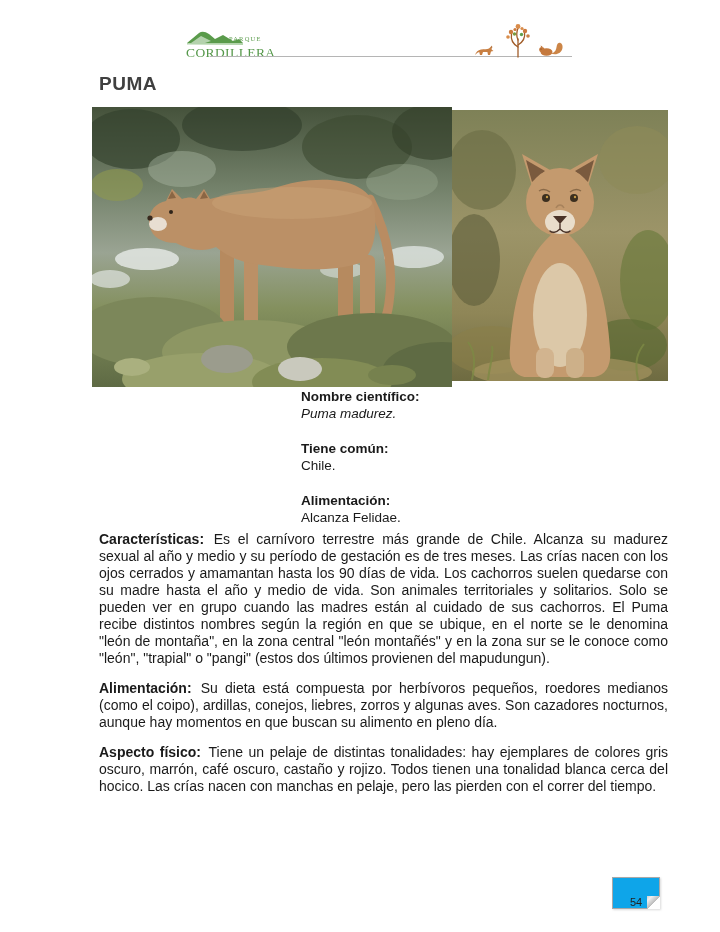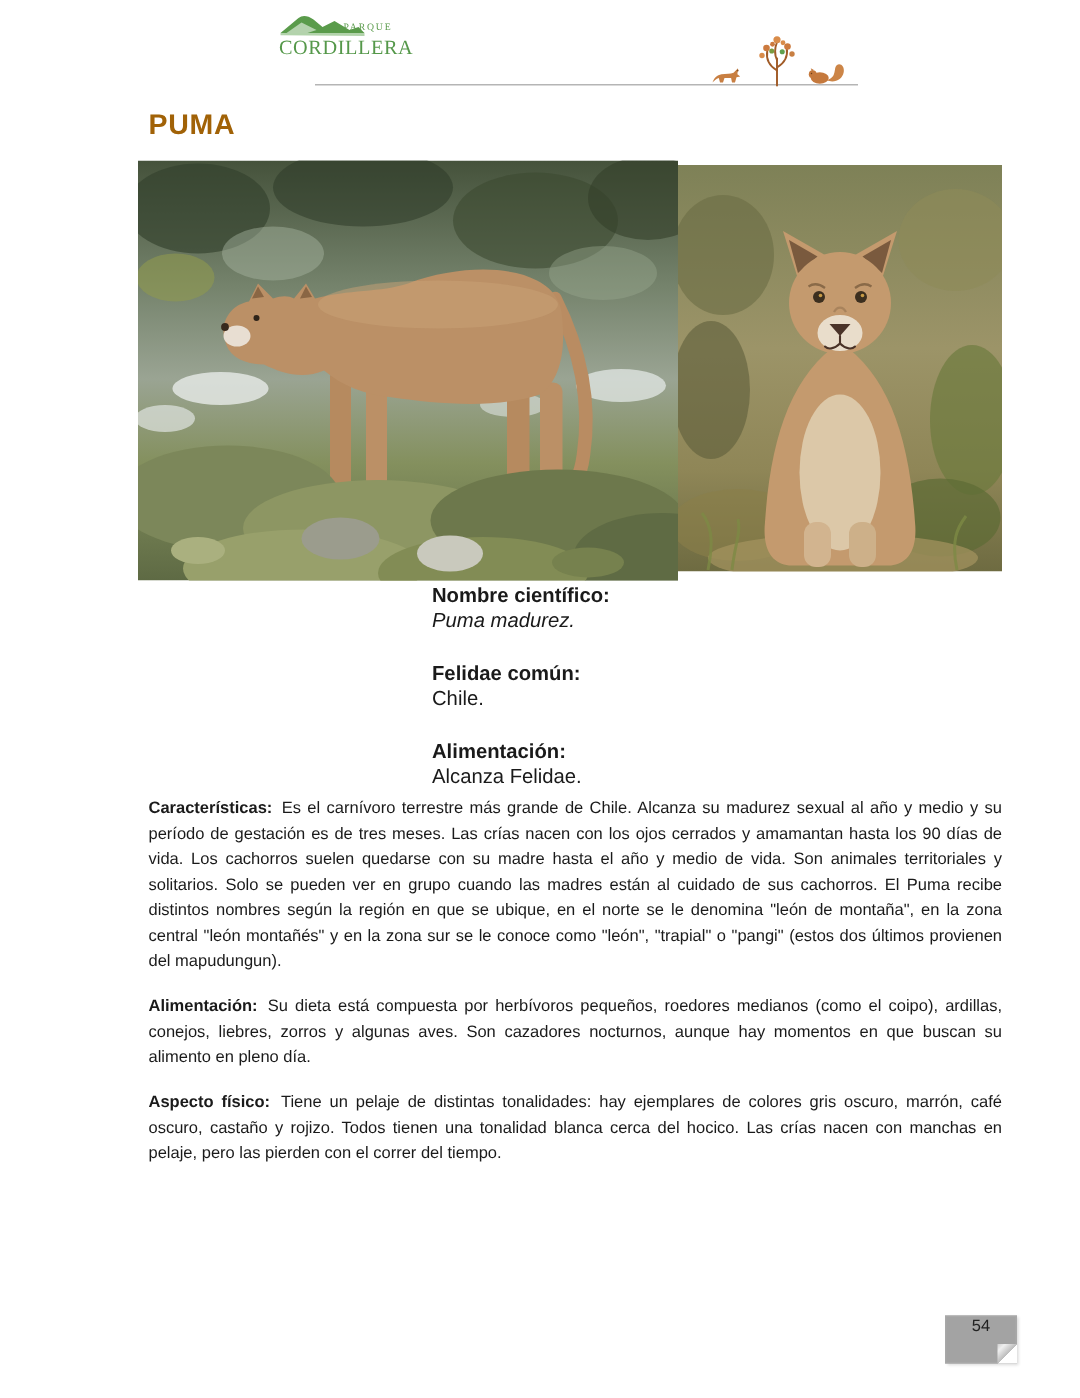--- a/index.html
+++ b/index.html
@@ -1,53 +1,53 @@
 <!DOCTYPE html>
 <html><head>
 <meta charset="utf-8">
 <style>
   html,body{margin:0;padding:0;background:#ffffff;}
   .page{
     position:relative;width:720px;height:932px;background:#ffffff;overflow:hidden;
     font-family:"Liberation Sans","DejaVu Sans",sans-serif;color:#1a1a1a;
   }
   
-  .logo{position:absolute;left:185px;top:7px;width:110px;height:34px;text-align:right;}
+  .logo{position:absolute;left:185px;top:28px;width:110px;height:34px;text-align:right;}
   .header-line{position:absolute;left:210px;top:56px;width:362px;height:1px;background:#b5b5b5;}
   .fox-icon{position:absolute;left:474px;top:42px;width:22px;height:15px;}
   .tree-icon{position:absolute;left:503px;top:23px;width:30px;height:35px;}
   .squirrel-icon{position:absolute;left:538px;top:40px;width:27px;height:17px;}
   
   .title{
     position:absolute;left:99px;top:73px;font-size:19px;font-weight:bold;
-    color:#a16207;letter-spacing:.5px;
+    color:#404040;letter-spacing:.5px;
   }
   
   .photos{position:absolute;left:92px;top:107px;width:576px;height:280px;display:flex;}
   .photo{height:100%;}
   .photo svg{display:block;width:100%;height:100%;}
   .photo-left{width:360px;}
   .photo-right{width:216px;height:271px;margin-top:3px;}
   
-  .info{position:absolute;left:288px;top:389px;font-size:13.5px;line-height:16.5px;}
+  .info{position:absolute;left:301px;top:389px;font-size:13.5px;line-height:16.5px;}
   .info .group{margin-bottom:19px;}
   .info .lbl{font-weight:bold;}
   .sci{font-style:italic;}
   
   .bodytext{
     position:absolute;left:99px;top:531px;width:569px;
-    font-size:11px;line-height:17px;text-align:justify;
+    font-size:14px;line-height:17px;text-align:justify;
   }
   .para{margin:0 0 13px 0;}
   .para b{margin-right:2px;}
   
   .pagebox{
-    position:absolute;left:630px;top:877px;width:46px;height:30px;
-    border:1px solid #a8a8a8;background:#a3a3a3;box-shadow:1px 1px 2px rgba(0,0,0,.15);
-    display:flex;align-items:flex-start;justify-content:center;
+    position:absolute;left:612px;top:877px;width:46px;height:30px;
+    border:1px solid #a8a8a8;background:#0ea5e9;box-shadow:1px 1px 2px rgba(0,0,0,.15);
+    display:flex;align-items:flex-end;justify-content:center;
     font-size:11px;color:#222;
   }
   .pagebox .fold{
     position:absolute;right:-1px;bottom:-1px;width:13px;height:13px;
     background:linear-gradient(315deg,#ffffff 49%,#bdbdbd 50%,#efefef 80%,#cfcfcf 100%);
   }
 </style>
 </head>
 <body>
 
@@ -206,21 +206,21 @@
       </svg>
     </div>
   </div>
 
   <div class="info">
     <div class="group">
       <div class="lbl">Nombre científico:</div>
       <div class="sci">Puma madurez.</div>
     </div>
     <div class="group">
-      <div class="lbl">Felidae común:</div>
+      <div class="lbl">Tiene común:</div>
       <div>Chile.</div>
     </div>
     <div class="group">
       <div class="lbl">Alimentación:</div>
       <div>Alcanza Felidae.</div>
     </div>
   </div>
 
   <div class="bodytext">
     <p class="para"><b>Características: </b><span>Es el carnívoro terrestre más grande de Chile. Alcanza su madurez sexual al año y medio y su período de gestación es de tres meses. Las crías nacen con los ojos cerrados y amamantan hasta los 90 días de vida. Los cachorros suelen quedarse con su madre hasta el año y medio de vida. Son animales territoriales y solitarios. Solo se pueden ver en grupo cuando las madres están al cuidado de sus cachorros. El Puma recibe distintos nombres según la región en que se ubique, en el norte se le denomina "león de montaña", en la zona central "león montañés" y en la zona sur se le conoce como "león", "trapial" o "pangi" (estos dos últimos provienen del mapudungun).</span></p>

